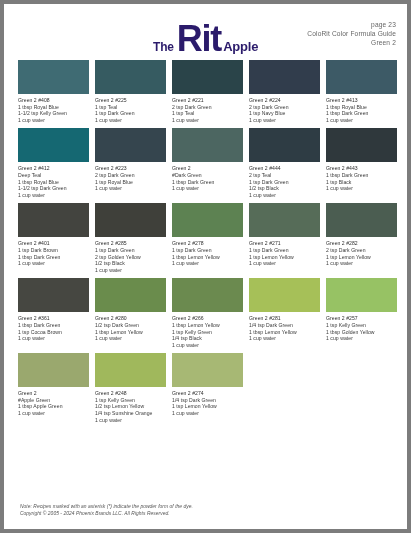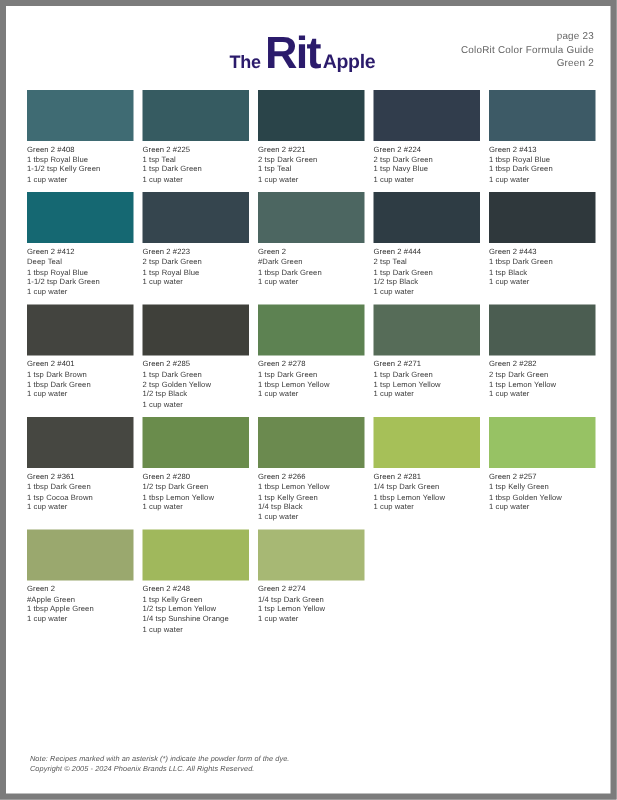--- a/index.html
+++ b/index.html
@@ -37,21 +37,21 @@
     align-items: baseline;
     color: #2b1b6b;
     white-space: nowrap;
   }
   .logo-the {
     font-size: 12px;
     font-weight: bold;
     letter-spacing: -0.2px;
   }
   .logo-rit {
-    font-size: 30px;
+    font-size: 36px;
     font-weight: bold;
     letter-spacing: -1.2px;
     line-height: 1;
     margin: 0 2px 0 3px;
   }
   .logo-studio {
     font-size: 13px;
     font-weight: bold;
     letter-spacing: -0.2px;
   }

